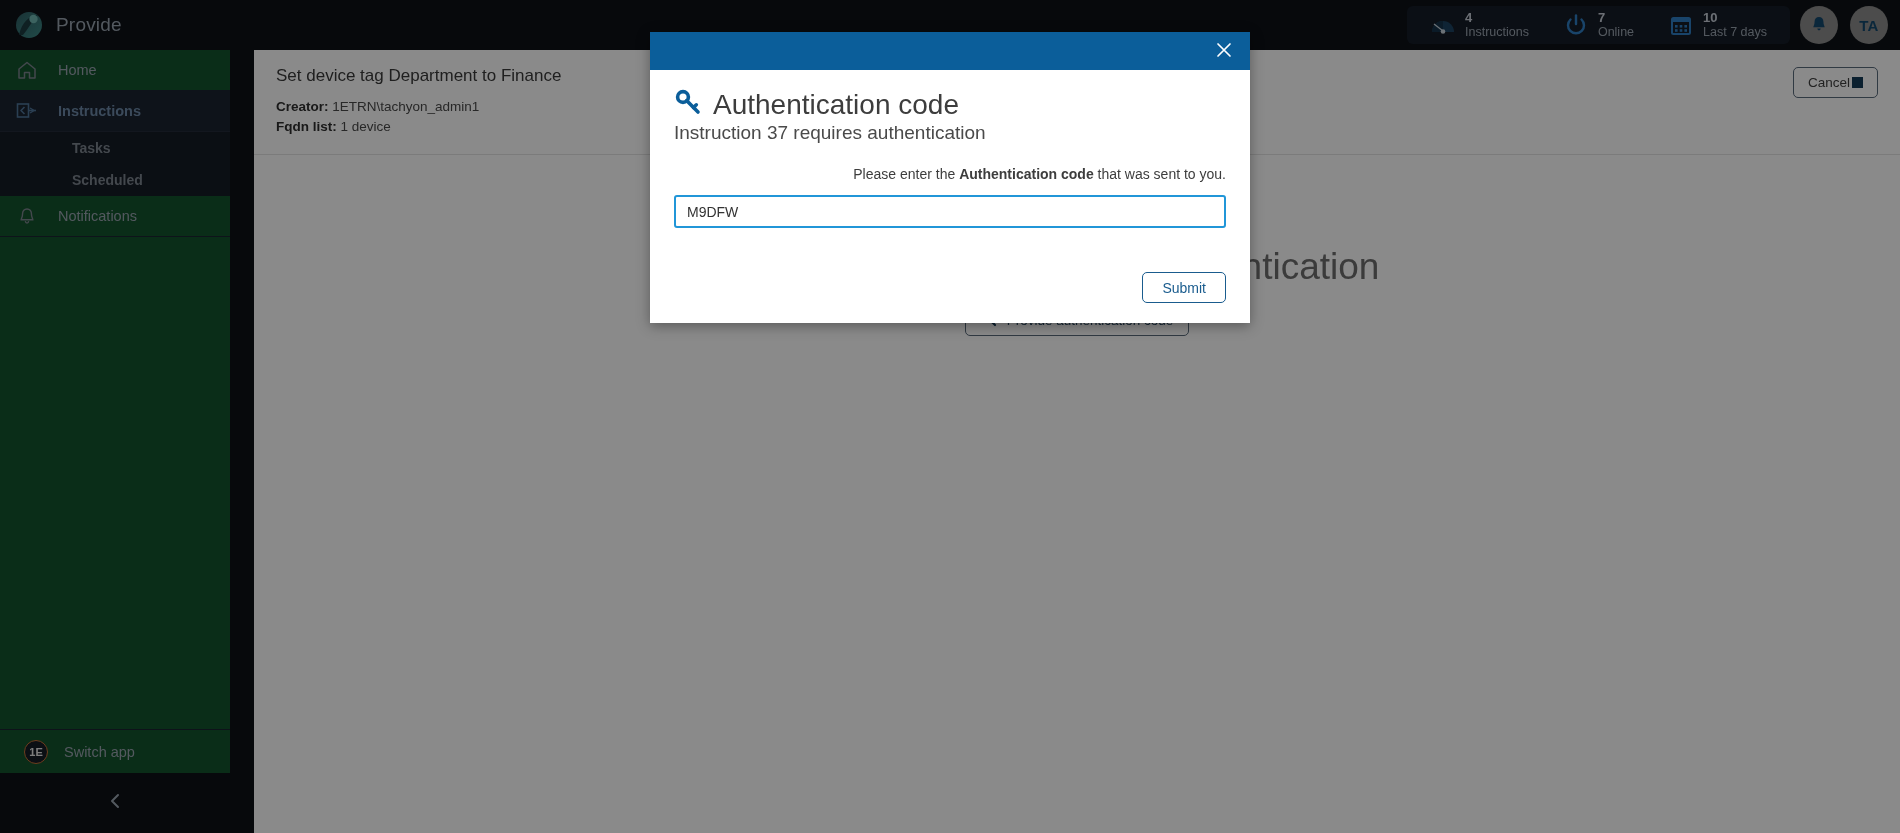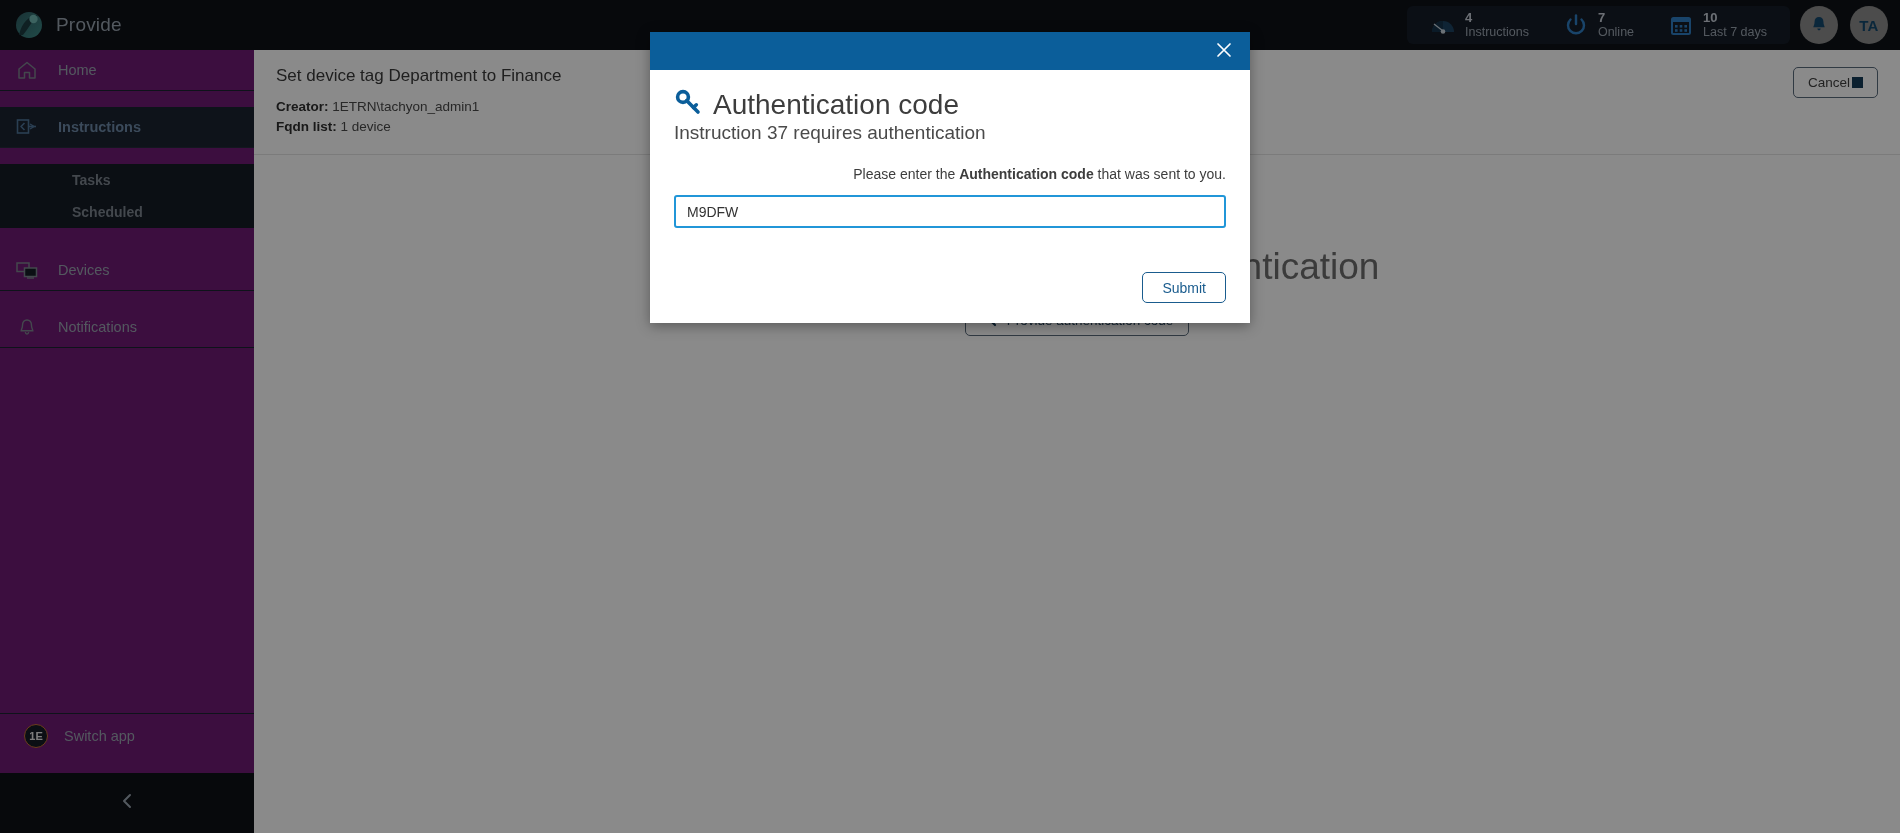--- a/index.html
+++ b/index.html
@@ -33,22 +33,22 @@
 
   .round-btn {
     width: 38px; height: 38px; border-radius: 50%;
     background: #8c8c8c; display: flex; align-items: center; justify-content: center;
     margin-right: 12px; cursor: pointer; border: none;
   }
   .avatar-initials { color: #14486e; font-size: 15px; font-weight: bold; letter-spacing: .4px; }
 
   
   .sidebar {
-    position: absolute; top: 50px; left: 0; width: 254px; height: 783px;
-    background: #701a75; z-index: 35; display: flex; flex-direction: column; gap: 16px;
+    position: absolute; top: 50px; left: 0; width: 230px; height: 783px;
+    background: #14532d; z-index: 35; display: flex; flex-direction: column;
   }
   .nav-item {
     display: flex; align-items: center; height: 41px; padding-left: 14px;
     gap: 18px; cursor: pointer; border-bottom: 1px solid #1b2330;
   }
   .nav-item .nav-ico { width: 26px; display: flex; align-items: center; justify-content: center; }
   .nav-label { font-size: 14.5px; color: #9aa4b0; }
   .nav-item.active { background: #1b2330; border-bottom: 1px solid #232c3a; }
   .nav-item.active .nav-label { color: #6d8aa8; font-weight: bold; }
   .subnav { background: #151c26; }
@@ -265,30 +265,20 @@
 
     <div class="subnav">
       <div class="sub-item">
         <span class="sub-label">Tasks</span>
       </div>
       <div class="sub-item">
         <span class="sub-label">Scheduled</span>
       </div>
     </div>
 
-    <div class="nav-item" style="margin-top:6px;">
-      <span class="nav-ico">
-        <svg width="24" height="20" viewBox="0 0 24 20">
-          <rect x="2" y="3" width="12" height="8.5" fill="none" stroke="#7d858f" stroke-width="1.5"></rect>
-          <rect x="9.5" y="8" width="12" height="8.5" fill="#151c26" stroke="#7d858f" stroke-width="1.5"></rect>
-          <line x1="12" y1="18" x2="19" y2="18" stroke="#7d858f" stroke-width="1.5"></line>
-        </svg>
-      </span>
-      <span class="nav-label">Devices</span>
-    </div>
 
     <div class="nav-item">
       <span class="nav-ico">
         <svg width="20" height="21" viewBox="0 0 20 21">
           <path d="M10 3 C7.3 3 5.6 4.9 5.6 7.6 C5.6 11.3 4.2 12.6 4.2 13.8 L15.8 13.8 C15.8 12.6 14.4 11.3 14.4 7.6 C14.4 4.9 12.7 3 10 3 Z" fill="none" stroke="#7d858f" stroke-width="1.4"></path>
           <path d="M8.3 15.2 C8.5 16.4 9.2 17.1 10 17.1 C10.8 17.1 11.5 16.4 11.7 15.2" fill="none" stroke="#7d858f" stroke-width="1.4"></path>
         </svg>
       </span>
       <span class="nav-label">Notifications</span>
     </div>

